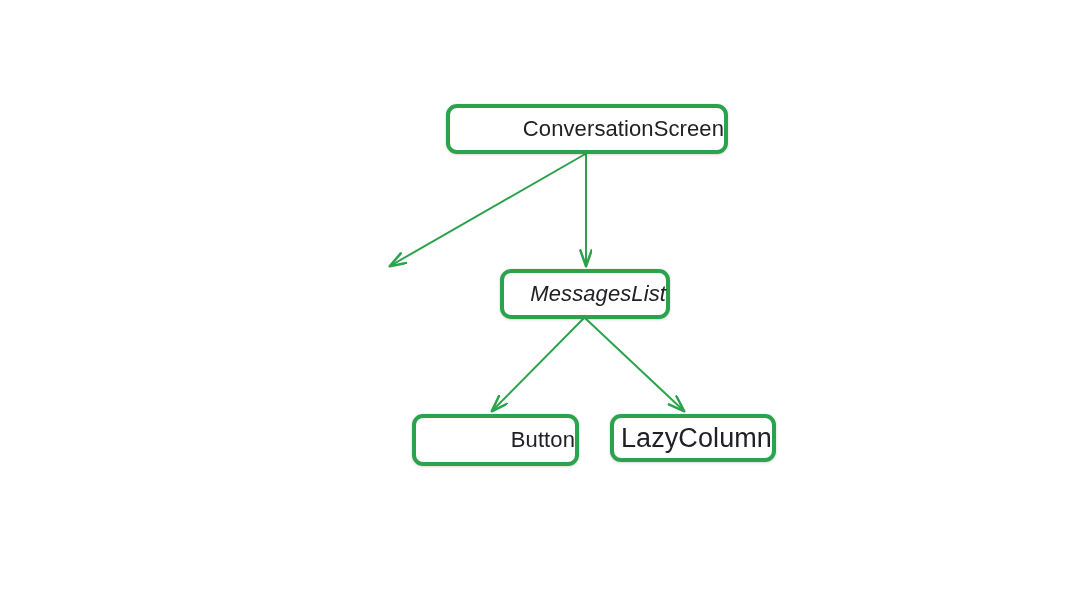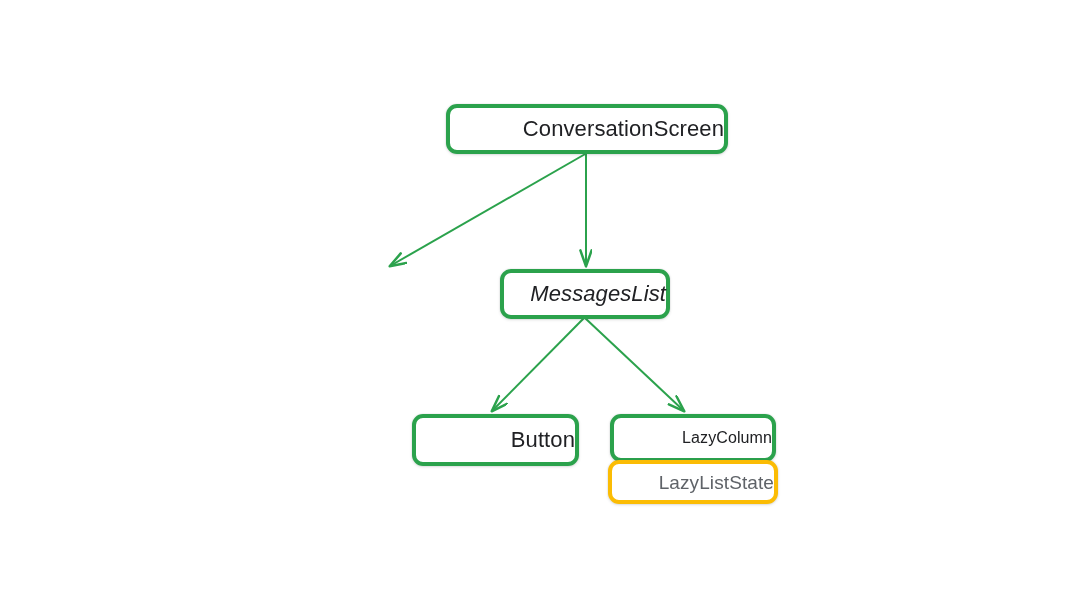--- a/index.html
+++ b/index.html
@@ -77,21 +77,21 @@
     left: 399px;  top: 414px;  width: 167px; height: 52px; margin-left: 13px;
   }
   #node-lazycolumn {
     left: 610px;  top: 414px;  width: 166px; height: 48px;
     z-index: 1;
   }
   #node-lazyliststate {
     left: 608px;  top: 460px;  width: 170px; height: 44px;
     z-index: 2;
   }
-  #node-lazycolumn .node-label { font-size: 16px; }
+  #node-lazycolumn .node-label { font-size: 27px; }
   #node-lazyliststate .node-label { font-size: 19px; }
 </style>
 </head>
 <body>
 
 <div id="canvas">
 
   <svg id="edges" viewBox="0 0 1080 608" width="1080" height="608" xmlns="http://www.w3.org/2000/svg">
     <defs>
       <marker id="arrowhead" markerWidth="10" markerHeight="10" refX="8.4" refY="3.2" orient="auto" markerUnits="strokeWidth">
@@ -118,17 +118,14 @@
   </div>
 
   <div class="node node-green" id="node-button">
     <span class="node-label">Button</span>
   </div>
 
   <div class="node node-green" id="node-lazycolumn">
     <span class="node-label">LazyColumn</span>
   </div>
 
-  <div class="node node-amber" id="node-lazyliststate">
-    <span class="node-label">LazyListState</span>
-  </div>
 
 </div>
 
 </body></html>

